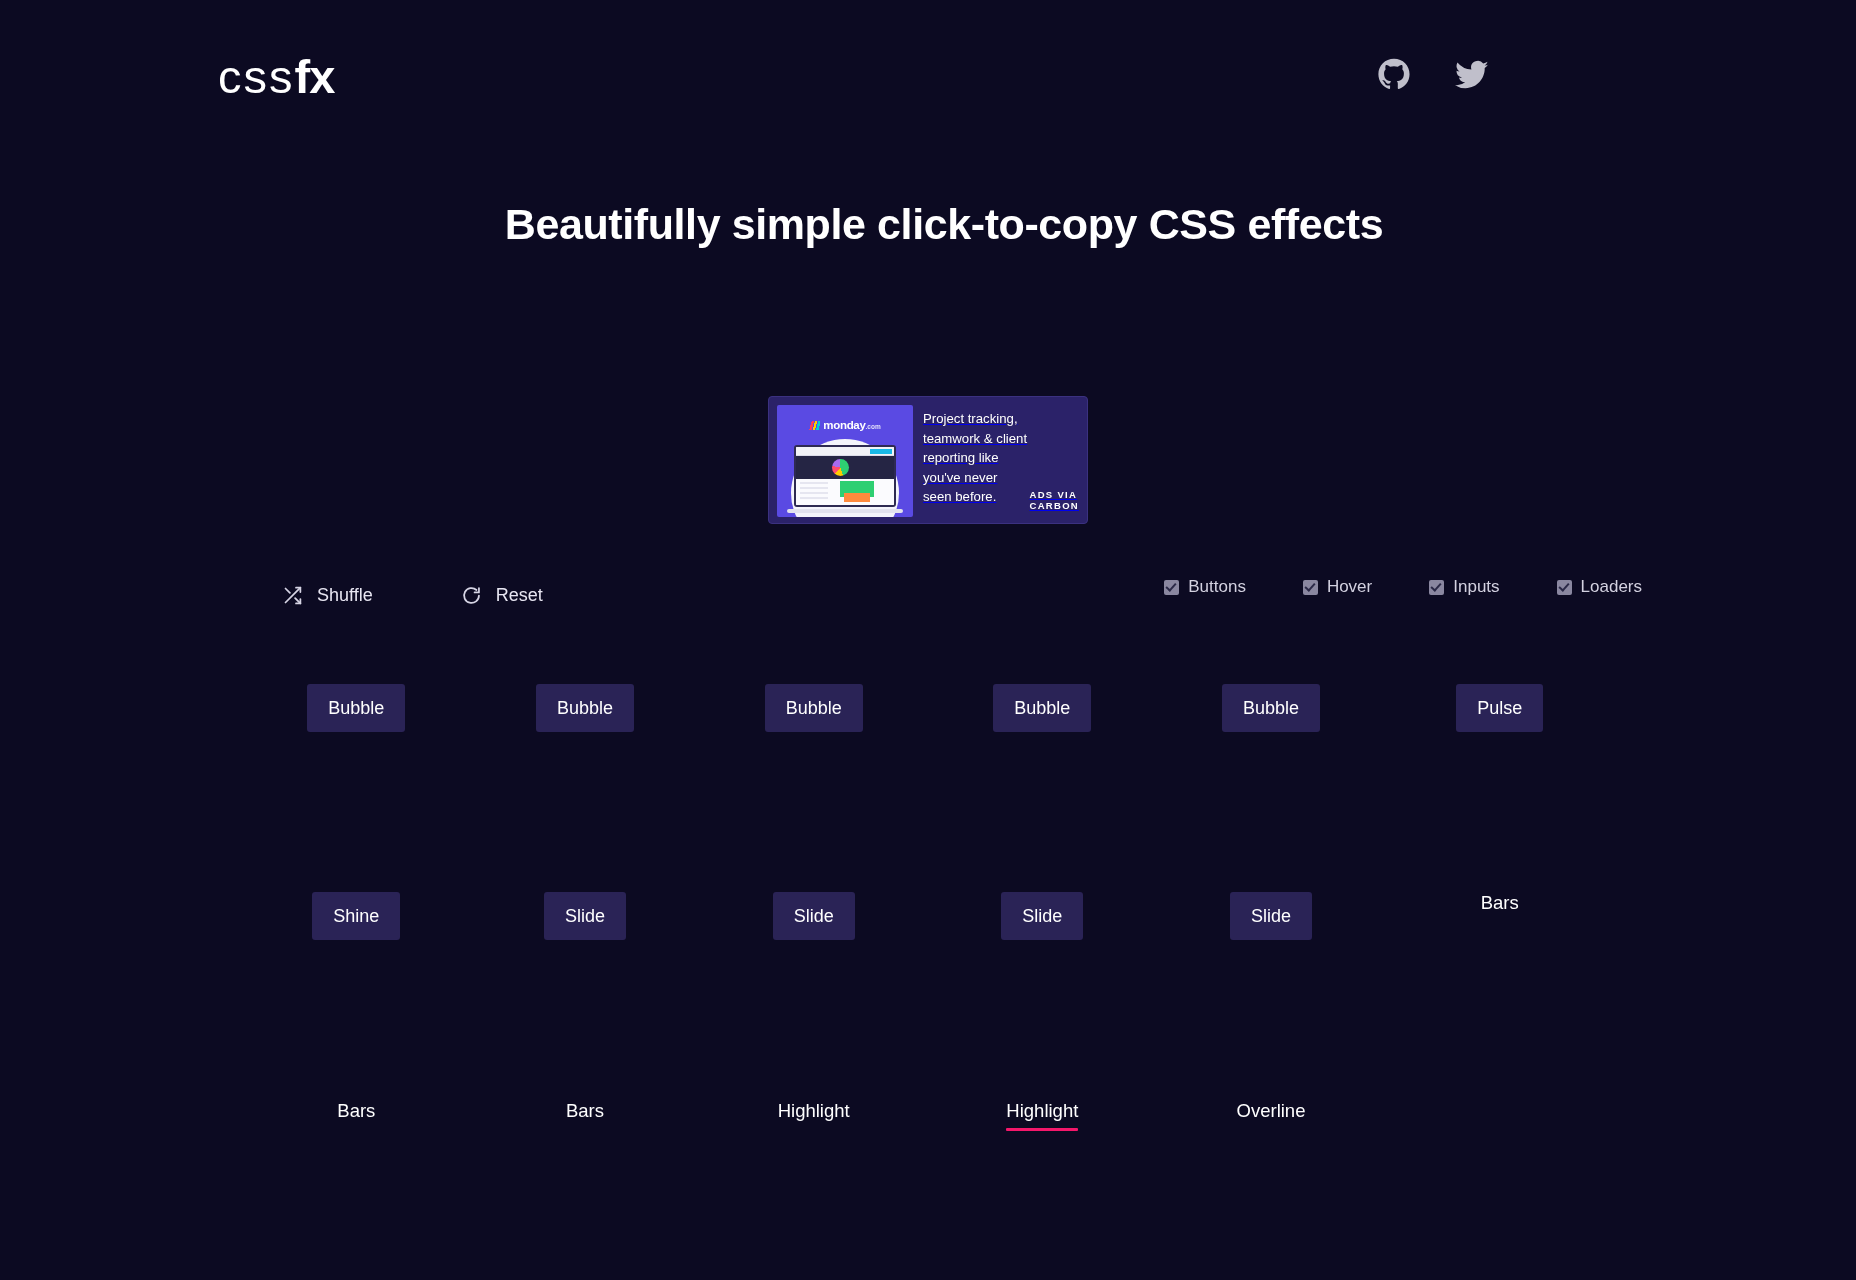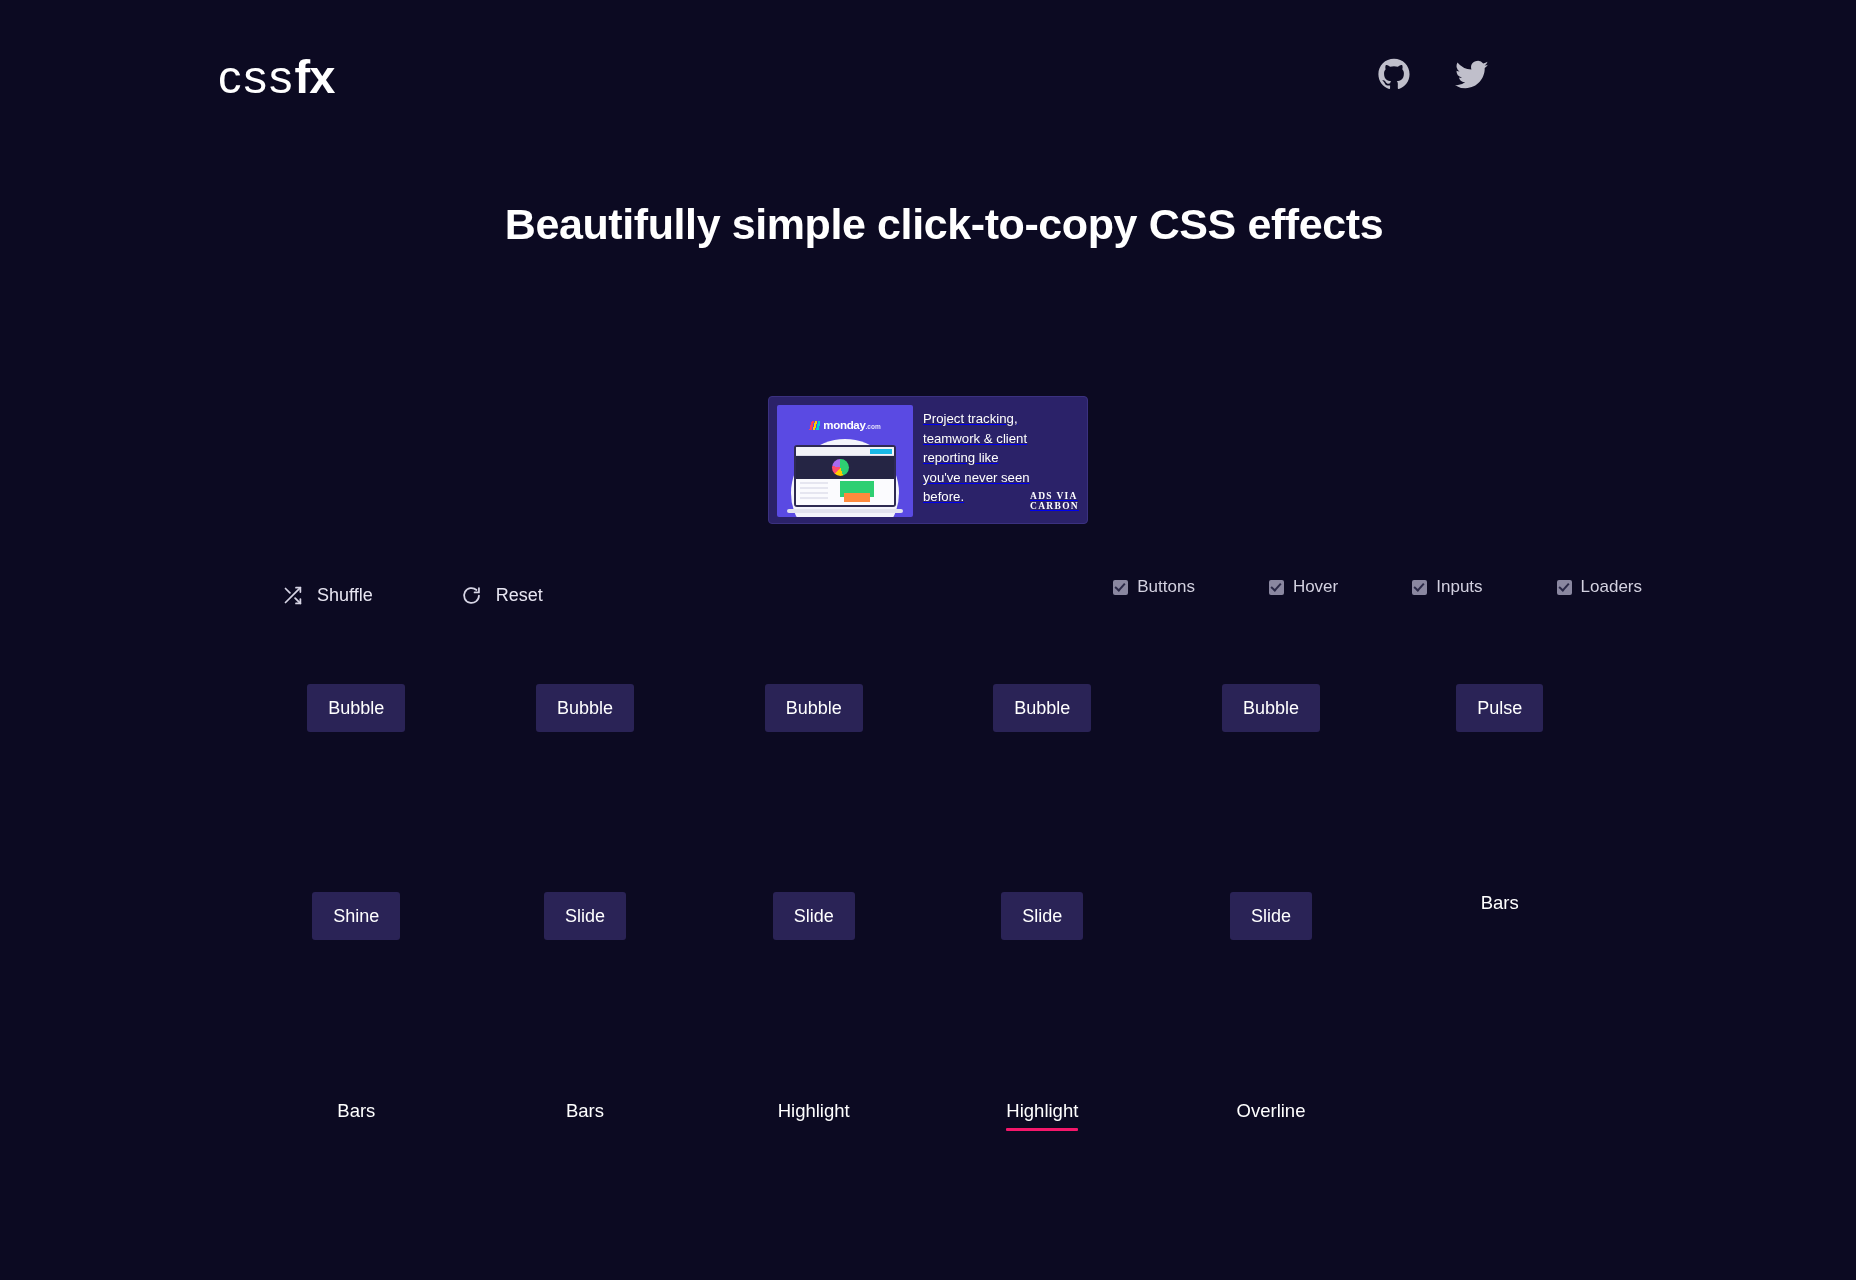--- a/index.html
+++ b/index.html
@@ -184,21 +184,20 @@
     color: #ffffff;
     font-weight: 400;
   }
   .ad-via {
     margin-top: auto;
     padding-bottom: 4px;
     font-size: 9.5px;
     font-weight: 700;
     letter-spacing: 1.3px;
     color: #ffffff;
-    font-family: Liberation Serif, serif;
   }
 
   
   .toolbar {
     position: absolute;
     top: 575px;
     left: 0;
     width: 1856px;
     height: 40px;
   }
@@ -224,21 +223,21 @@
     margin-top: 10px;
   }
   .tool-btn svg { width: 21px; height: 21px; stroke: #d6d4e4; fill: none; stroke-width: 2; display: block; }
 
   .tool-right {
     position: absolute;
     right: 214px;
     top: 2px;
     display: flex;
     align-items: center;
-    gap: 74px;
+    gap: 57px;
   }
   .filter {
     display: flex;
     align-items: center;
     gap: 9px;
     cursor: pointer;
     color: #d3d1e0;
     font-size: 17px;
   }
   .cbox {

